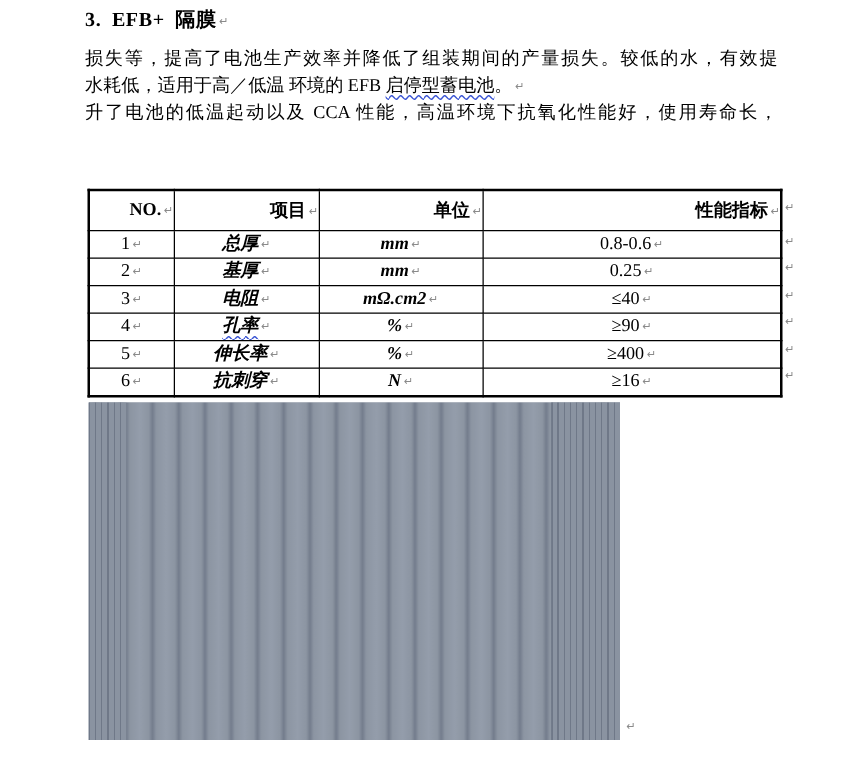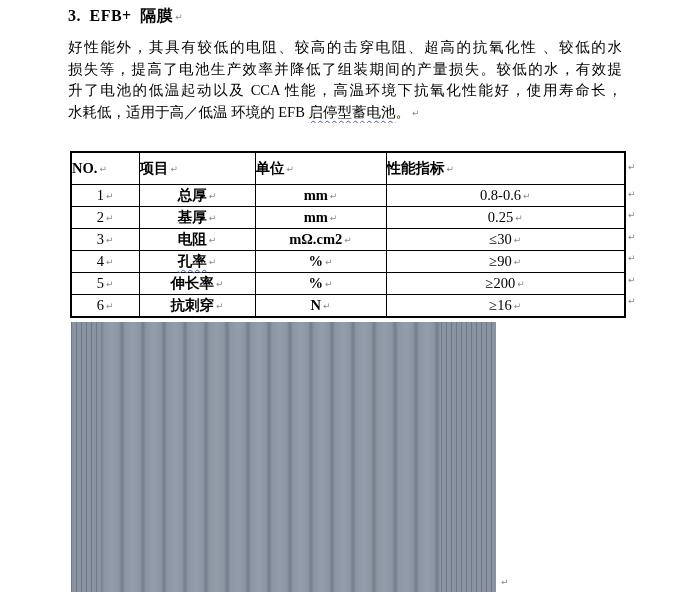--- a/index.html
+++ b/index.html
@@ -26,27 +26,27 @@
   .wavy{
     text-decoration:underline;text-decoration-style:wavy;text-decoration-color:#3b55d4;
     text-decoration-thickness:1px;text-underline-offset:3px;
   }
   table.spec{
     position:absolute;left:70px;top:151px;border-collapse:collapse;table-layout:fixed;
     width:554px;font-size:14.5px;
   }
   table.spec,table.spec td,table.spec th{border:1px solid #000;}
   table.spec{border:2px solid #000;}
-  table.spec th{height:31px;font-weight:bold;text-align:left;padding:0;}
+  table.spec th{height:31px;font-weight:bold;text-align:right;padding:0;}
   table.spec td{height:20px;text-align:center;padding:0;line-height:20px;}
   .col-no{width:68px;}
   .col-item{width:116px;}
   .col-unit{width:131px;}
   .col-value{width:239px;}
-  .cell-item,.cell-unit{font-weight:bold;}
+  .cell-item,.cell-unit{font-weight:bold;font-style:italic;}
   .row-marks{
     position:absolute;left:628px;top:151px;display:grid;
     grid-template-rows:32px repeat(6,21.5px);
   }
   .row-marks .mark{margin:0;align-self:center;}
   .figure{
     position:absolute;left:71px;top:322px;width:425px;height:270px;
     background-color:#8b94a2;
     background-image:
       repeating-linear-gradient(90deg,#6f7888 0px,#6f7888 1px,#8a93a1 1px,#8a93a1 5px),
@@ -61,24 +61,23 @@
 </head>
 <body>
 
 <div class="page">
 
   <div class="heading">
     <span>3. EFB+ 隔膜</span><span class="mark">↵</span>
   </div>
 
   <div class="para">
-    <div class="para-line">好性能外，其具有较低的电阻、较高的击穿电阻、超高的抗氧化性 、较低的水</div>
     <div class="para-line">损失等，提高了电池生产效率并降低了组装期间的产量损失。较低的水，有效提</div>
+    <div class="para-line last"><span>水耗低，适用于高／低温 环境的 EFB </span><span class="wavy">启停型蓄电池</span><span>。</span><span class="mark">↵</span></div>
     <div class="para-line">升了电池的低温起动以及 CCA 性能，高温环境下抗氧化性能好，使用寿命长，</div>
-    <div class="para-line last"><span>水耗低，适用于高／低温 环境的 EFB </span><span class="wavy">启停型蓄电池</span><span>。</span><span class="mark">↵</span></div>
   </div>
 
   <table class="spec">
     <colgroup>
       <col class="col-no">
         <col class="col-item">
         <col class="col-unit">
         <col class="col-value">
     </colgroup>
     <tbody>
@@ -97,33 +96,33 @@
     <tr>
       <td><span>2</span><span class="mark">↵</span></td>
       <td class="cell-item"><span>基厚</span><span class="mark">↵</span></td>
       <td class="cell-unit"><span>mm</span><span class="mark">↵</span></td>
       <td><span>0.25</span><span class="mark">↵</span></td>
     </tr>
     <tr>
       <td><span>3</span><span class="mark">↵</span></td>
       <td class="cell-item"><span>电阻</span><span class="mark">↵</span></td>
       <td class="cell-unit"><span>mΩ.cm2</span><span class="mark">↵</span></td>
-      <td><span>≤30</span><span class="mark">↵</span></td>
+      <td><span>≤40</span><span class="mark">↵</span></td>
     </tr>
     <tr>
       <td><span>4</span><span class="mark">↵</span></td>
       <td class="cell-item"><span class="wavy">孔率</span><span class="mark">↵</span></td>
       <td class="cell-unit"><span>%</span><span class="mark">↵</span></td>
       <td><span>≥90</span><span class="mark">↵</span></td>
     </tr>
     <tr>
       <td><span>5</span><span class="mark">↵</span></td>
       <td class="cell-item"><span>伸长率</span><span class="mark">↵</span></td>
       <td class="cell-unit"><span>%</span><span class="mark">↵</span></td>
-      <td><span>≥200</span><span class="mark">↵</span></td>
+      <td><span>≥400</span><span class="mark">↵</span></td>
     </tr>
     <tr>
       <td><span>6</span><span class="mark">↵</span></td>
       <td class="cell-item"><span>抗刺穿</span><span class="mark">↵</span></td>
       <td class="cell-unit"><span>N</span><span class="mark">↵</span></td>
       <td><span>≥16</span><span class="mark">↵</span></td>
     </tr>
   </tbody>
     </table>
 

